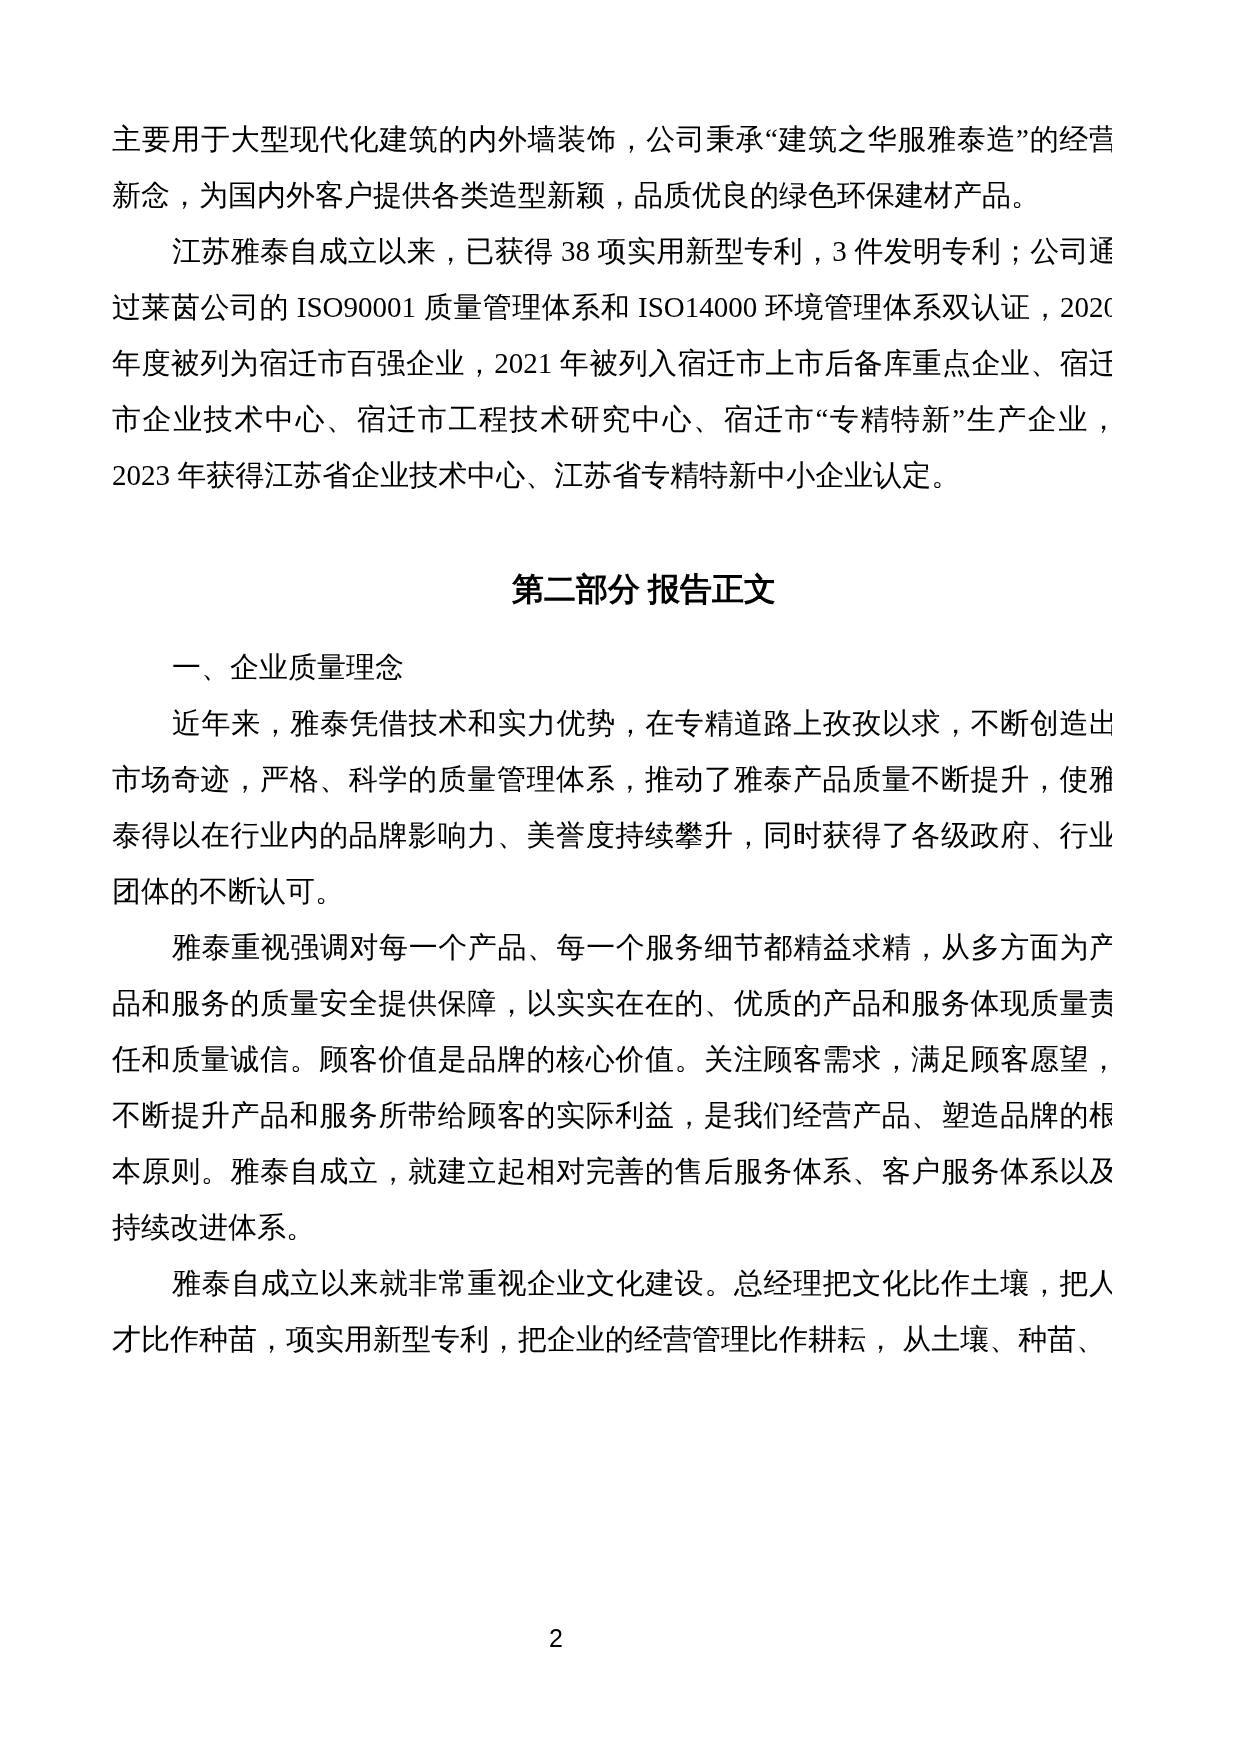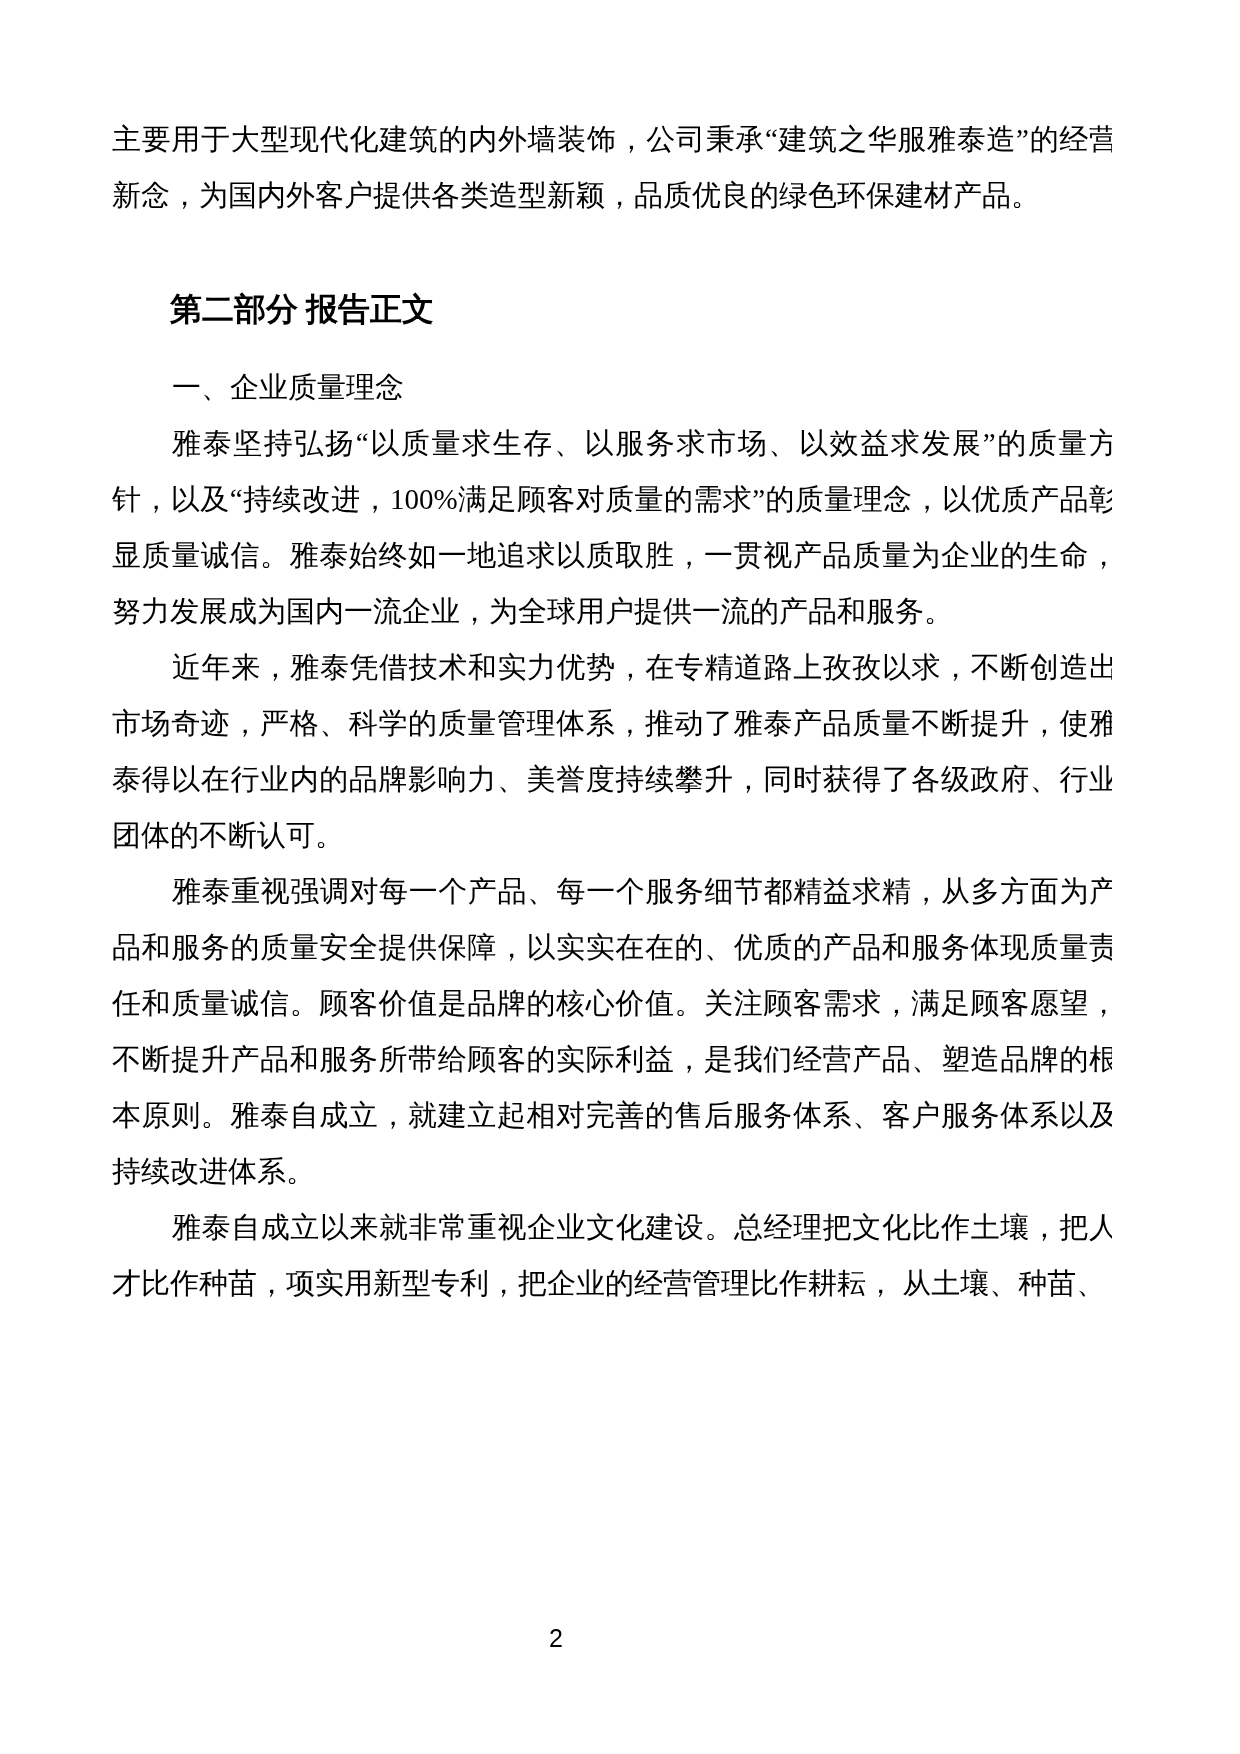--- a/index.html
+++ b/index.html
@@ -35,45 +35,46 @@
   }
   .blank-line {
     height: 56px;
   }
   h2.section-heading {
     margin: 0 0 20px 0;
     padding: 0;
     font-size: 32px;
     line-height: 60px;
     font-weight: bold;
+    text-align: center;
     text-indent: 58px; 
   }
   .footer {
     position: absolute;
     left: 0;
     top: 1622px;
     width: 100%;
     text-align: center;
     font-family: "Liberation Sans", "DejaVu Sans", sans-serif;
     font-size: 25px;
     line-height: 32px;
   }
 </style>
 </head>
 <body>
 
 <div class="page">
   <div class="content">
     <p class="para">主要用于大型现代化建筑的内外墙装饰，公司秉承“建筑之华服雅泰造”的经营新念，为国内外客户提供各类造型新颖，品质优良的绿色环保建材产品。</p>
+    <p class="para indent">江苏雅泰自成立以来，已获得 38 项实用新型专利，3 件发明专利；公司通过莱茵公司的 ISO90001 质量管理体系和 ISO14000 环境管理体系双认证，2020 年度被列为宿迁市百强企业，2021 年被列入宿迁市上市后备库重点企业、宿迁市企业技术中心、宿迁市工程技术研究中心、宿迁市“专精特新”生产企业，2023 年获得江苏省企业技术中心、江苏省专精特新中小企业认定。</p>
 
     <div class="blank-line"></div>
 
     <h2 class="section-heading">第二部分 报告正文</h2>
 
     <p class="para indent">一、企业质量理念</p>
-    <p class="para indent">雅泰坚持弘扬“以质量求生存、以服务求市场、以效益求发展”的质量方针，以及“持续改进，100%满足顾客对质量的需求”的质量理念，以优质产品彰显质量诚信。雅泰始终如一地追求以质取胜，一贯视产品质量为企业的生命，努力发展成为国内一流企业，为全球用户提供一流的产品和服务。</p>
     <p class="para indent">近年来，雅泰凭借技术和实力优势，在专精道路上孜孜以求，不断创造出市场奇迹，严格、科学的质量管理体系，推动了雅泰产品质量不断提升，使雅泰得以在行业内的品牌影响力、美誉度持续攀升，同时获得了各级政府、行业团体的不断认可。</p>
     <p class="para indent">雅泰重视强调对每一个产品、每一个服务细节都精益求精，从多方面为产品和服务的质量安全提供保障，以实实在在的、优质的产品和服务体现质量责任和质量诚信。顾客价值是品牌的核心价值。关注顾客需求，满足顾客愿望，不断提升产品和服务所带给顾客的实际利益，是我们经营产品、塑造品牌的根本原则。雅泰自成立，就建立起相对完善的售后服务体系、客户服务体系以及持续改进体系。</p>
     <p class="para indent">雅泰自成立以来就非常重视企业文化建设。总经理把文化比作土壤，把人才比作种苗，项实用新型专利，把企业的经营管理比作耕耘， 从土壤、种苗、</p>
   </div>
 
   <div class="footer">2</div>
 </div>
 
 </body></html>

